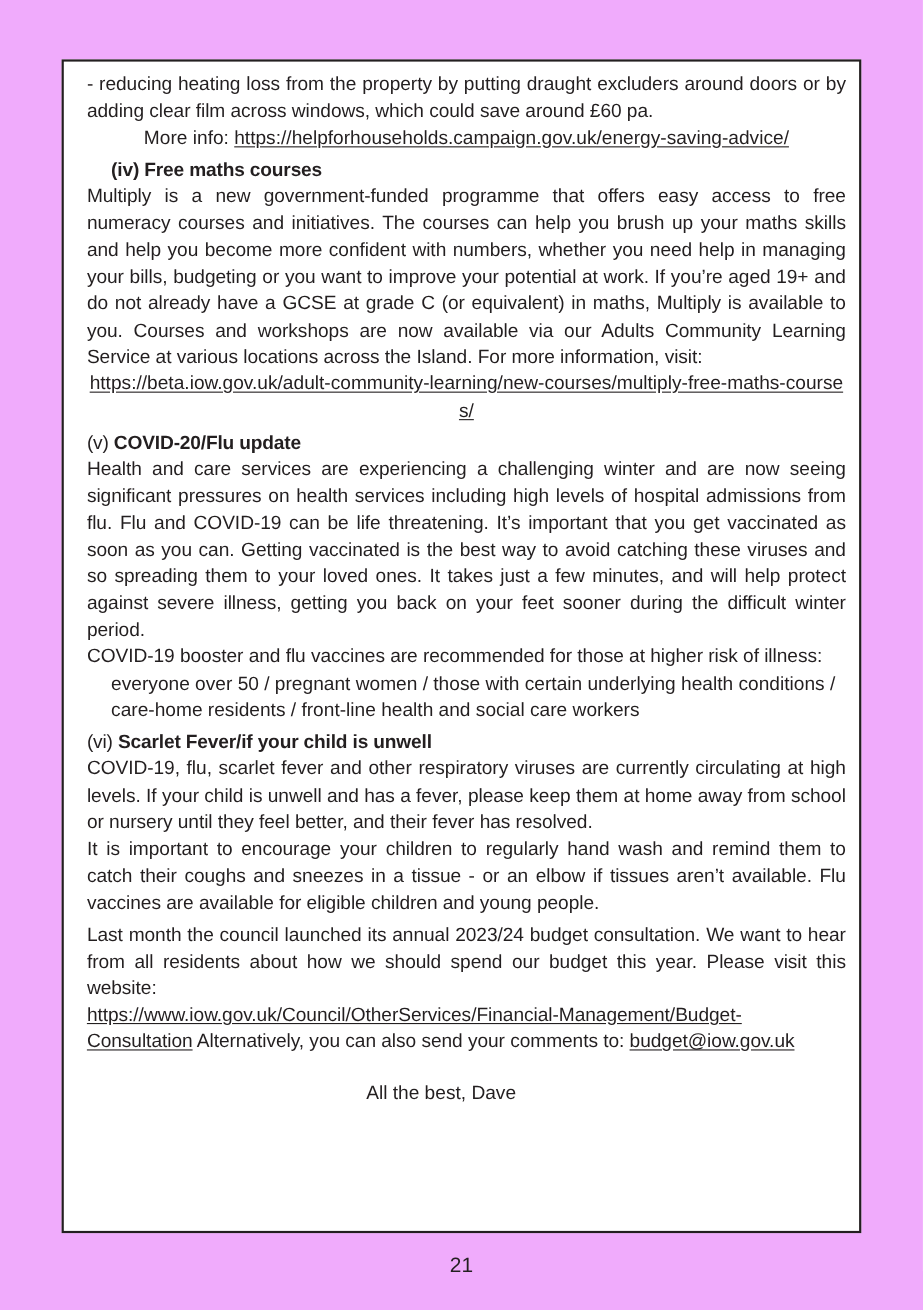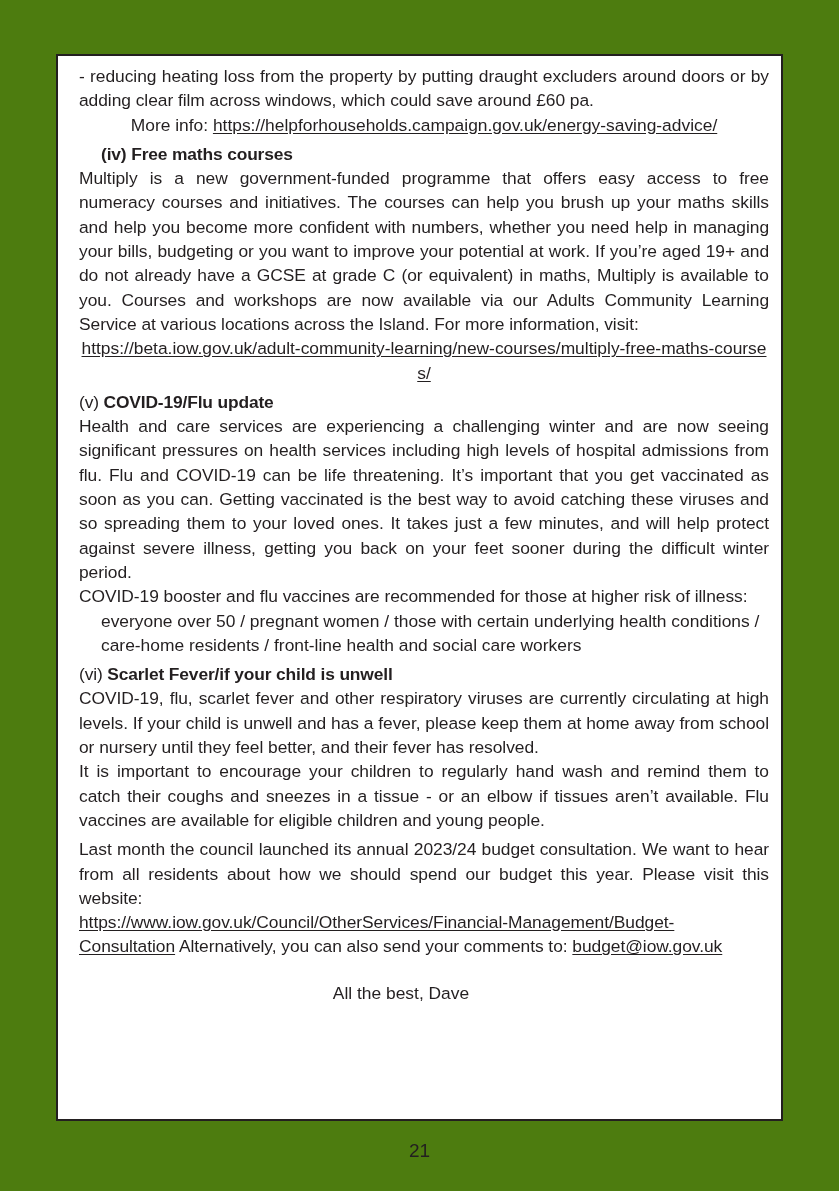--- a/index.html
+++ b/index.html
@@ -15,21 +15,21 @@
     color: #1a1a1a;
     overflow: hidden;
   }
 
   #page {
     position: absolute;
     left: 0;
     top: 0;
     width: 839px;
     height: 1191px;
-    background: #4d7c0f;
+    background: #f0abfc;
   }
 
   
   #frame {
     position: absolute;
     left: 56px;
     top: 54px;
     width: 727px;
     height: 1067px;
     border: 2px solid #231f20;
@@ -146,21 +146,21 @@
       <p class="heading indented strong-all"><span class="numeral">(iv) </span><span>Free maths courses</span></p>
 
       <p class="para">Multiply is a new government-funded programme that offers easy access to free numeracy courses and initiatives. The courses can help you brush up your maths skills and help you become more confident with numbers, whether you need help in managing your bills, budgeting or you want to improve your potential at work. If you’re aged 19+ and do not already have a GCSE at grade C (or equivalent) in maths, Multiply is available to you. Courses and workshops are now available via our Adults Community Learning Service at various locations across the Island. For more information, visit:</p>
 
       <p class="url-block">
         <a class="link" href="#">https://beta.iow.gov.uk/adult-community-learning/new-courses/multiply-free-maths-courses/</a>
       </p>
 
       <div class="gap-sm"></div>
 
-      <p class="heading"><span class="numeral">(v) </span><span>COVID-19/Flu update</span></p>
+      <p class="heading"><span class="numeral">(v) </span><span>COVID-20/Flu update</span></p>
 
       <p class="para">Health and care services are experiencing a challenging winter and are now seeing significant pressures on health services including high levels of hospital admissions from flu. Flu and COVID-19 can be life threatening. It’s important that you get vaccinated as soon as you can. Getting vaccinated is the best way to avoid catching these viruses and so spreading them to your loved ones. It takes just a few minutes, and will help protect against severe illness, getting you back on your feet sooner during the difficult winter period.</p>
 
       <p class="para ragged">COVID-19 booster and flu vaccines are recommended for those at higher risk of illness:</p>
 
       <p class="sublist">everyone over 50 / pregnant women / those with certain underlying health conditions / care-home residents / front-line health and social care workers</p>
 
       <div class="gap-sm"></div>
 
       <p class="heading"><span class="numeral">(vi) </span><span>Scarlet Fever/if your child is unwell</span></p>

